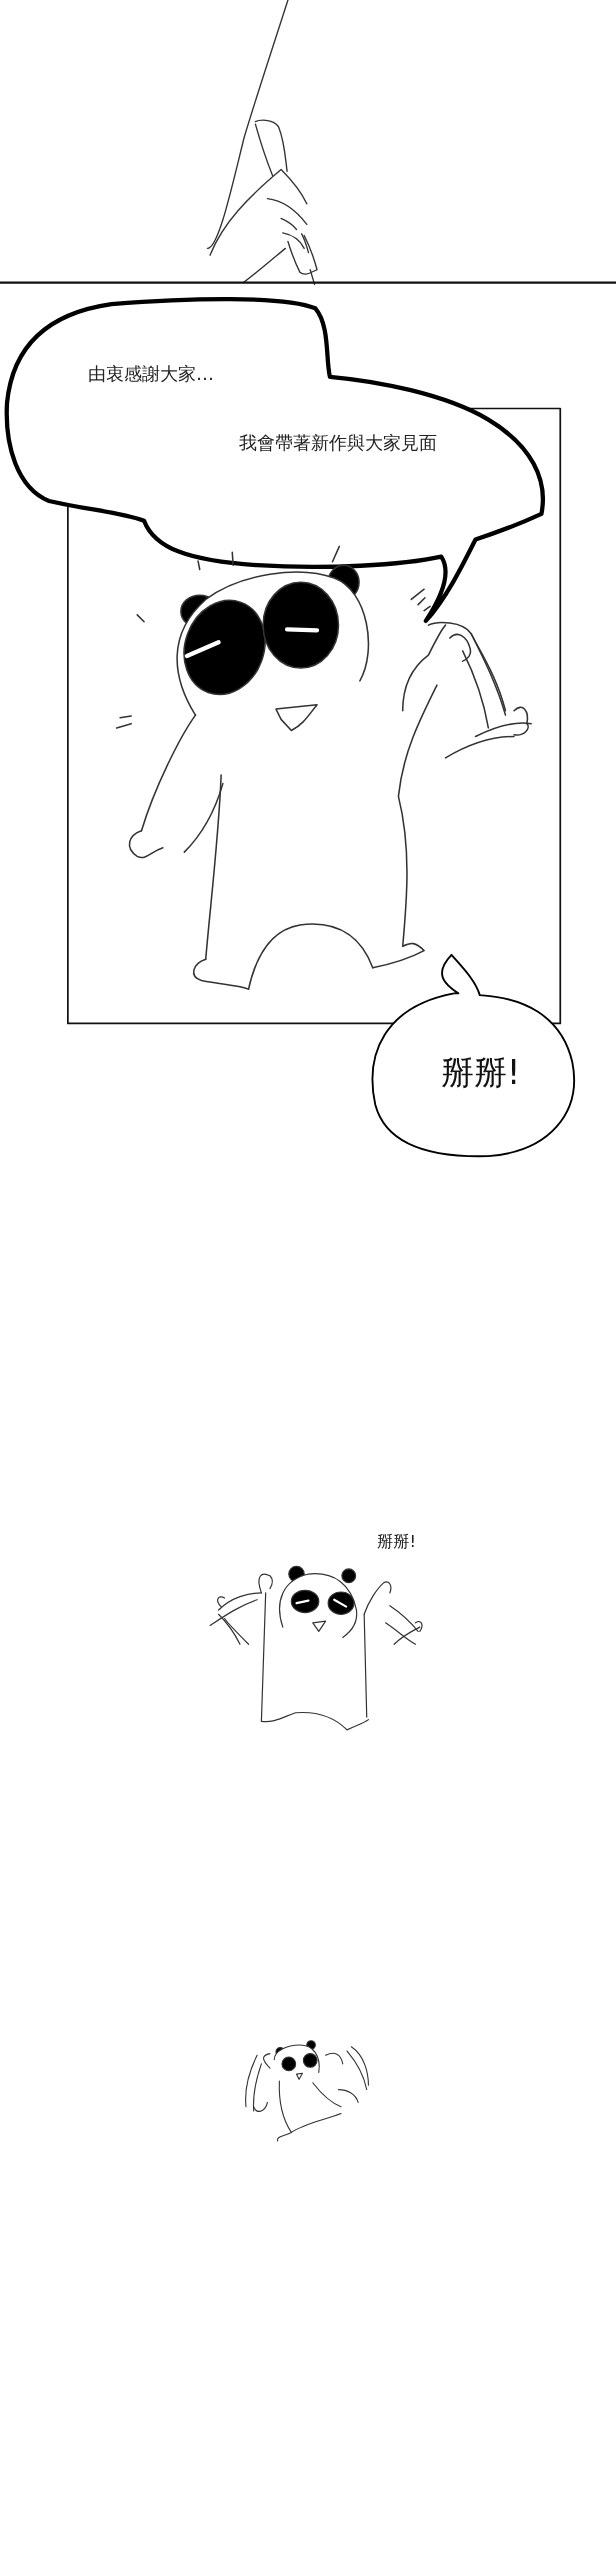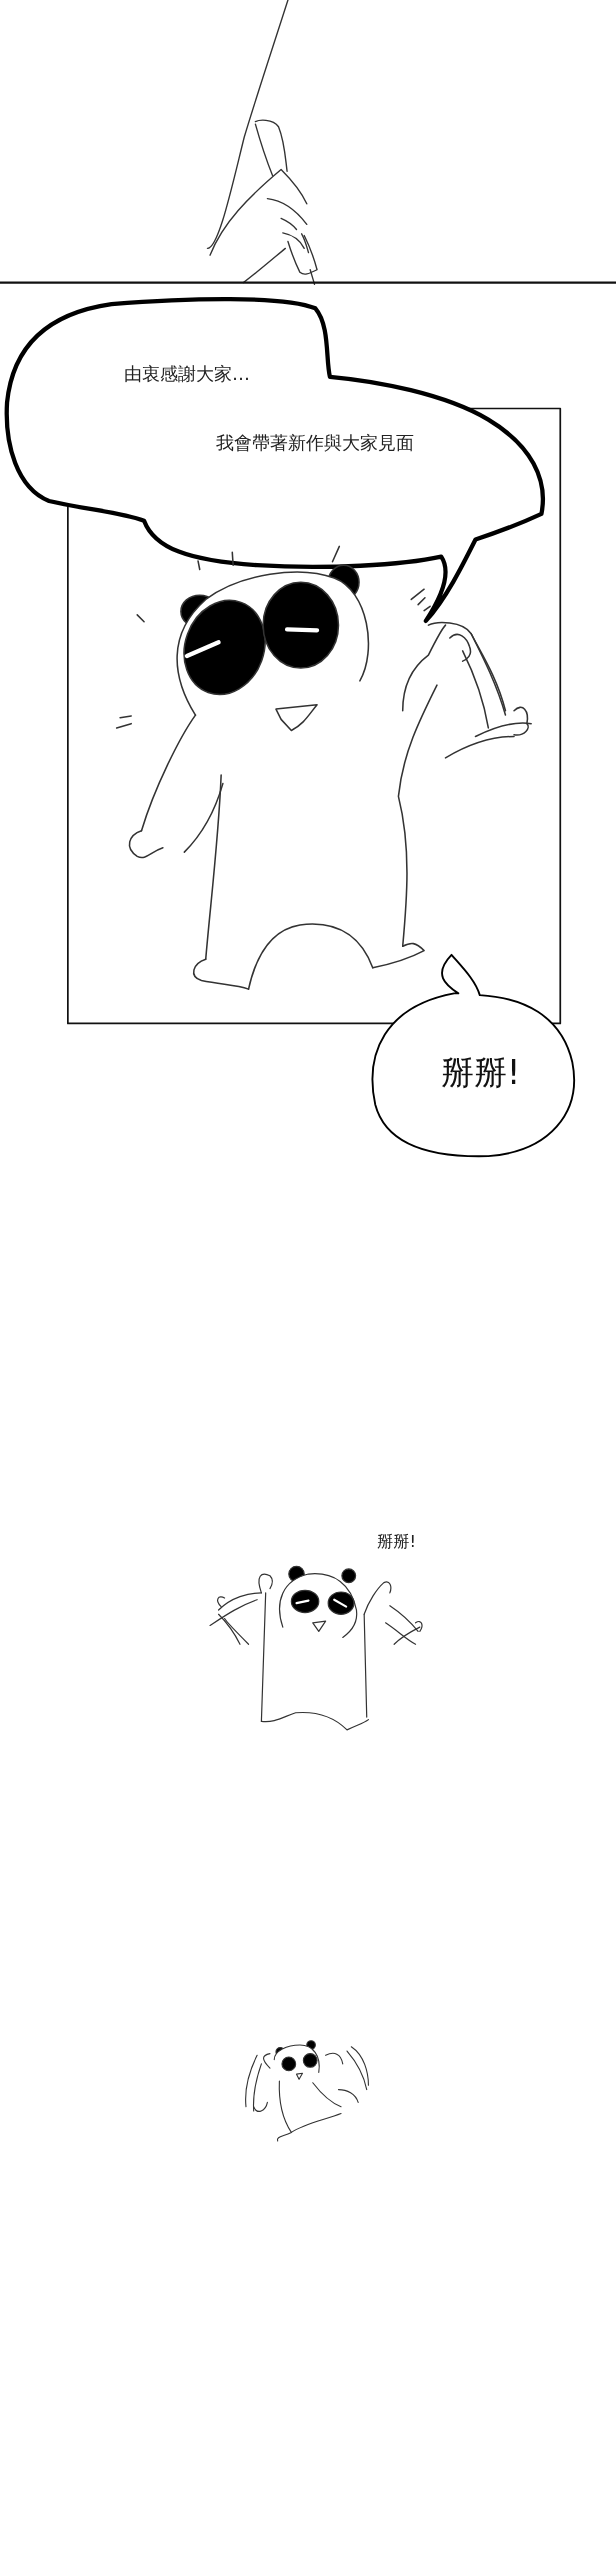--- a/index.html
+++ b/index.html
@@ -1,20 +1,20 @@
 <!DOCTYPE html>
 <html style="font-size:13.7px"><head>
 <meta charset="utf-8">
 <style>
   html, body { margin: 0; padding: 0; background: #ffffff; }
   body { width: 617px; height: 2576px; position: relative; overflow: hidden; font-family: "DejaVu Sans", sans-serif; }
   .layer { position: absolute; left: 0; top: 0; }
   .txt { position: absolute; color: #222; font-family: "DejaVu Sans", sans-serif; white-space: nowrap; letter-spacing: 0px; }
-  .t1 { left: 124px; top: 362px; font-size: 18px; }
-  .t2 { left: 216px; top: 431px; font-size: 18px; }
+  .t1 { left: 88px; top: 362px; font-size: 18px; }
+  .t2 { left: 239px; top: 431px; font-size: 18px; }
   .t3 { left: 441px; top: 1051px; font-size: 33px; color: #111; }
   .t4 { left: 377px; top: 1531px; font-size: 16.3px; color: #222; }
 </style>
 </head>
 <body>
 
 <svg class="layer" width="617" height="2576" viewBox="0 0 720 3008" xmlns="http://www.w3.org/2000/svg" fill="none" stroke="#222" stroke-linecap="round" stroke-linejoin="round">
 
   <g stroke-width="1.6" stroke="#333">
     <path d="M336,0 C320,50 300,110 285,160 C270,220 255,290 242,290"></path>

